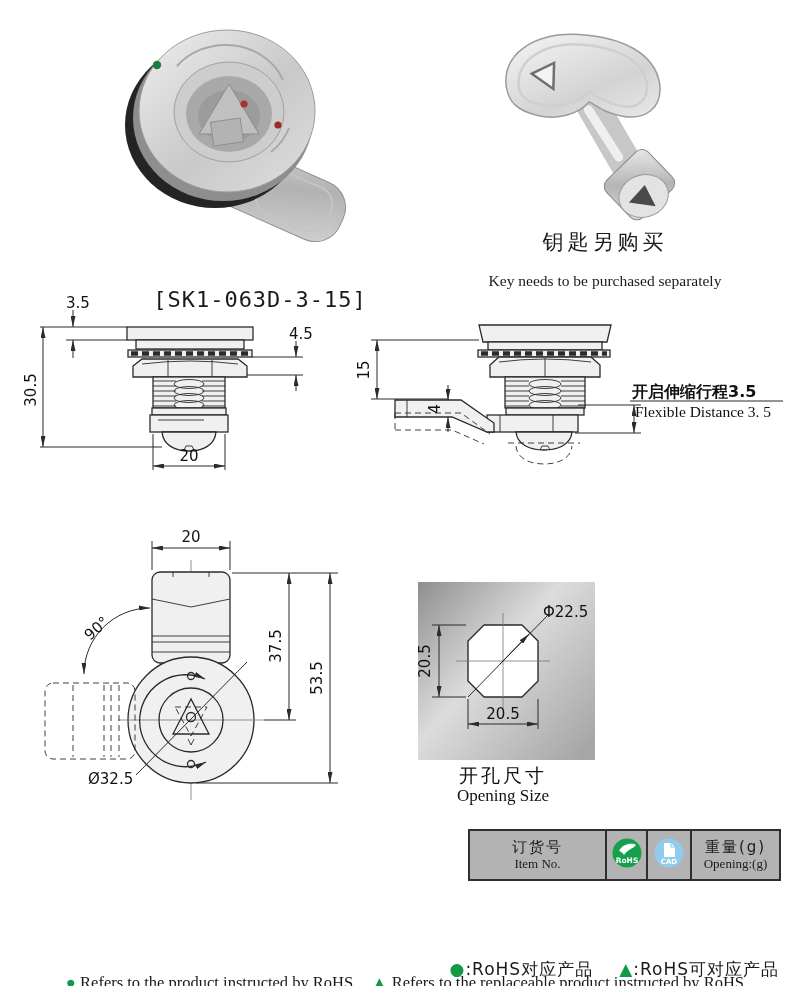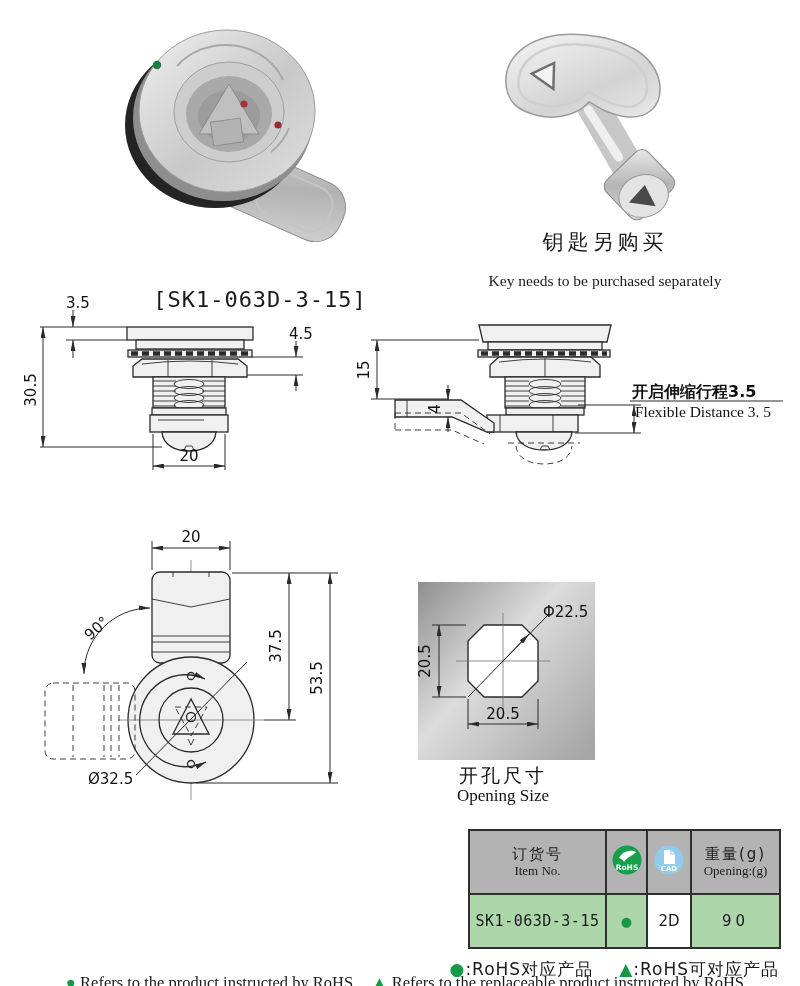--- a/index.html
+++ b/index.html
@@ -12,21 +12,21 @@
 
   
   #lock-label{left:120px;top:251px;width:280px;font-size:22px;letter-spacing:1px;margin-top:36px;}
   #key-note-cn{left:455px;top:228px;width:300px;font-size:21px;letter-spacing:4px;}
   #key-note-en{left:450px;top:252px;width:310px;font-size:15.5px;margin-top:20px;}
   #key-label{left:455px;top:269px;width:300px;font-size:18px;letter-spacing:1px;}
 
   
   table.spec{position:absolute;left:468px;top:829px;border-collapse:collapse;text-align:center;
              border:2px solid #2f2f2f;}
-  table.spec th,table.spec td{border:2px solid #2f2f2f;padding:12px 2px;}
+  table.spec th,table.spec td{border:2px solid #2f2f2f;padding:5px 2px;}
   table.spec th{background:#b3b3b3;height:38px;font-weight:normal;}
   table.spec td{height:28px;font-size:15px;}
   .h-cn{font-size:15px;letter-spacing:2px;line-height:17px;}
   .h-en{font-family:"Liberation Serif",serif;font-size:13px;line-height:16px;}
   td.hl{background:#aed6ab;}
   .dot{color:#149a47;font-size:13px;}
   td.item{font-family:"DejaVu Sans Mono",monospace;font-size:15px;letter-spacing:0.5px;}
   td.wt{letter-spacing:4px;}
 
   
@@ -311,26 +311,20 @@
             <text x="16" y="27" text-anchor="middle" font-size="7" font-weight="bold" fill="#fff" font-family="DejaVu Sans, sans-serif">CAD</text>
           </svg>
         </th>
         <th>
           <div class="h-cn">重量(g)</div>
           <div class="h-en">Opening:(g)</div>
         </th>
       </tr>
     </thead>
     <tbody>
-      <tr>
-        <td class="item hl">SK1-063D-3-15</td>
-        <td class="hl"><span class="dot">●</span></td>
-        <td>2D</td>
-        <td class="hl wt">90</td>
-      </tr>
     </tbody>
   </table>
 
   <div class="abs" id="legend-cn">
     <span class="g">●</span><span>:RoHS对应产品</span><span class="gap"></span><span class="g">▲</span><span>:RoHS可对应产品</span>
   </div>
   <div class="abs" id="legend-en">
     <span class="g">●</span>&nbsp;<span>Refers to the product instructed by RoHS</span><span class="gap" style="width:18px"></span><span class="g">▲</span>&nbsp;<span>Refers to the replaceable product instructed by RoHS</span>
   </div>
 

